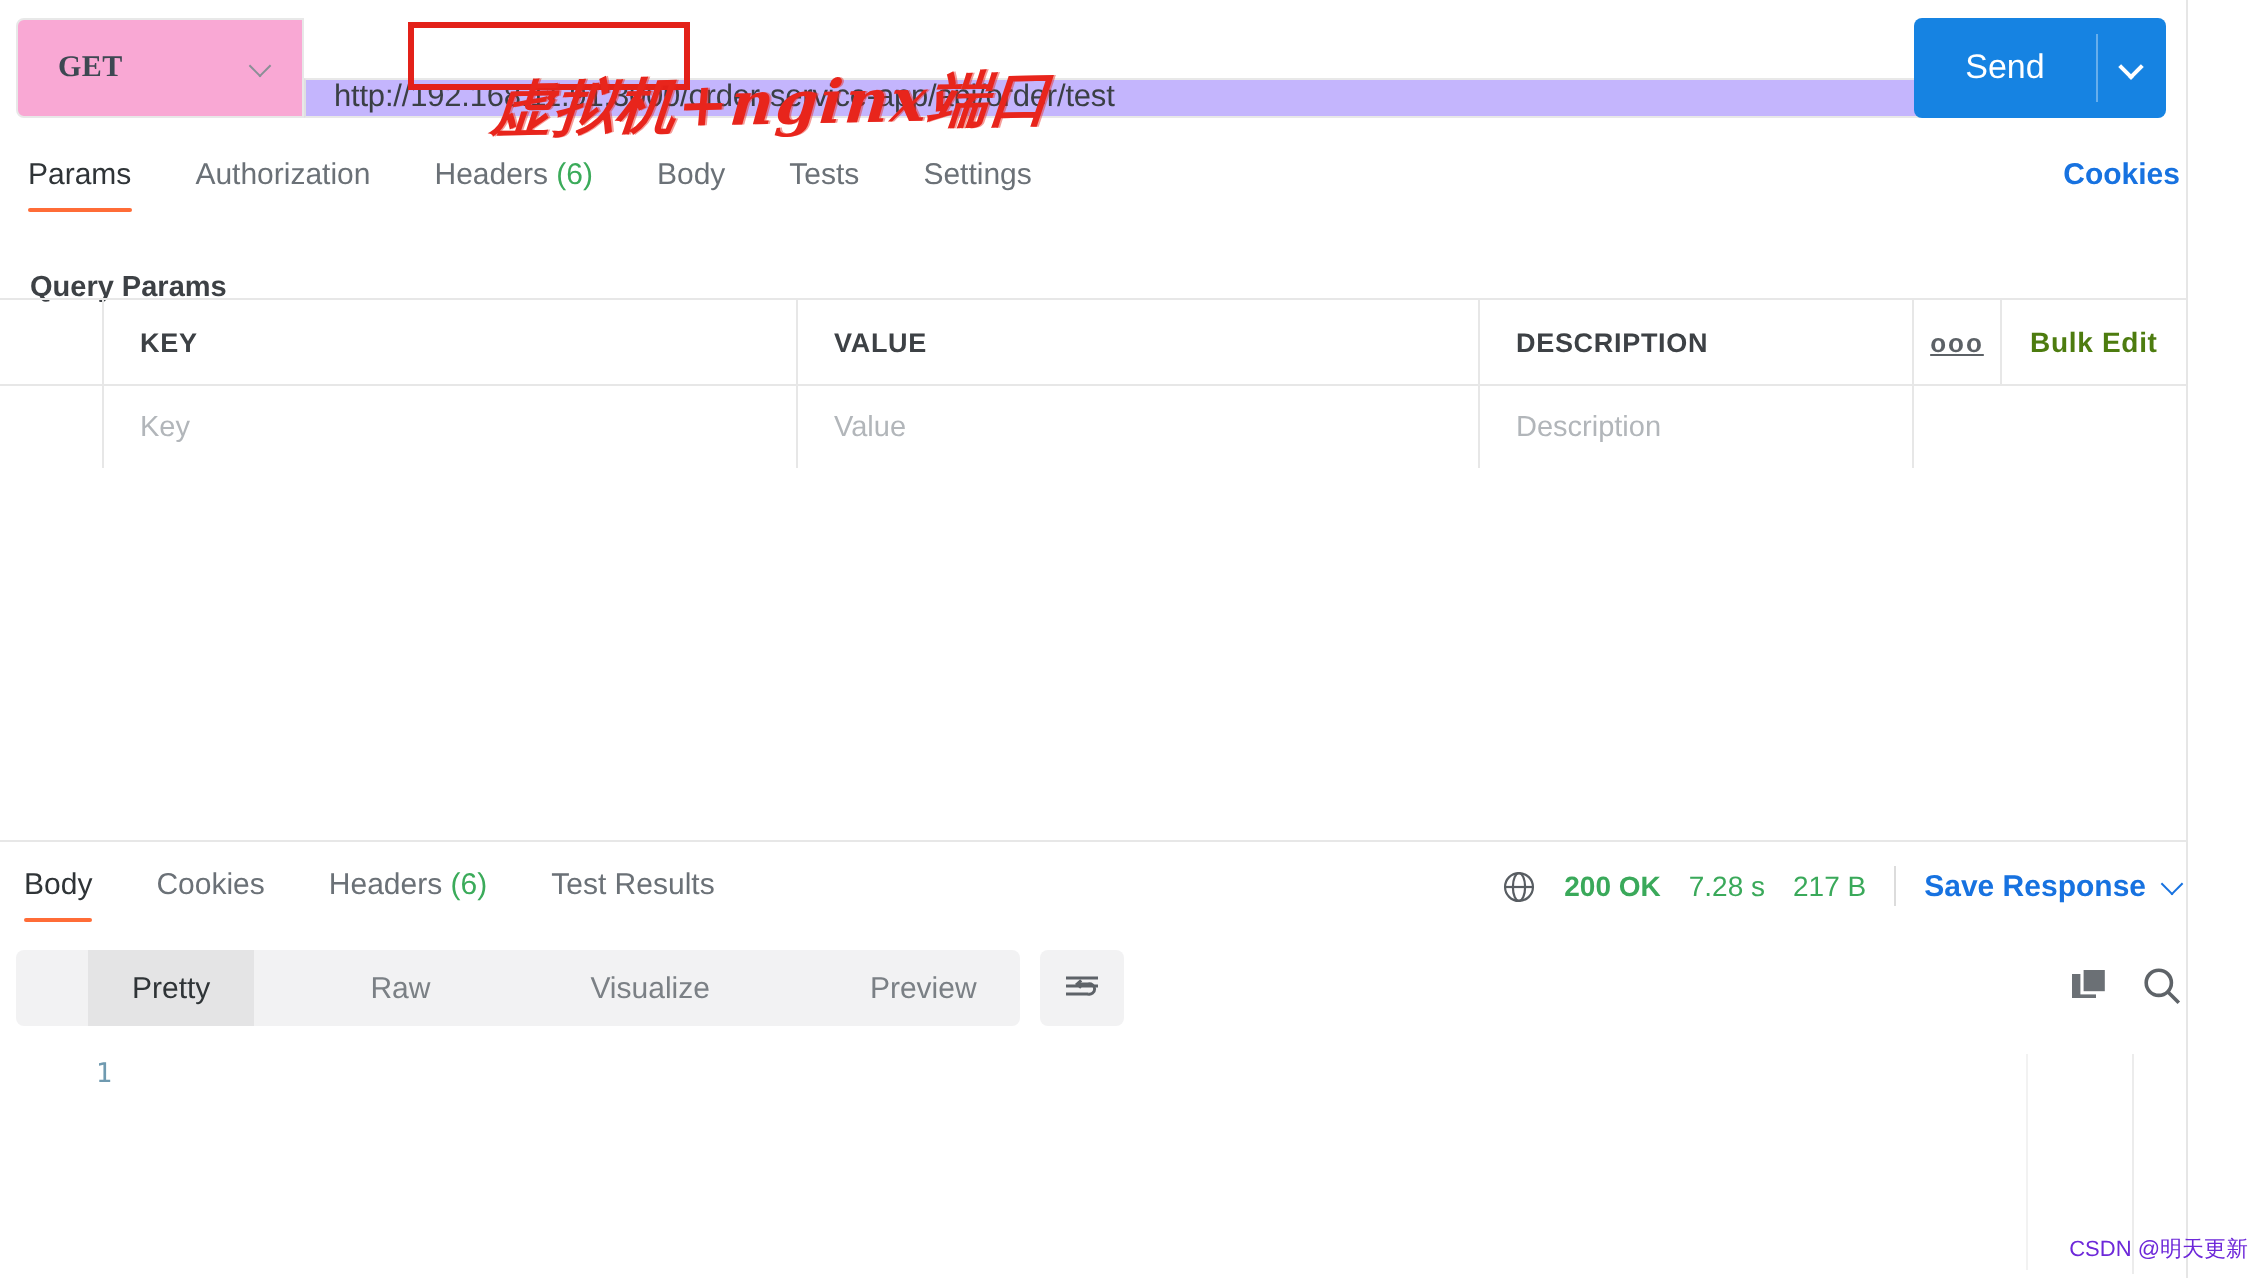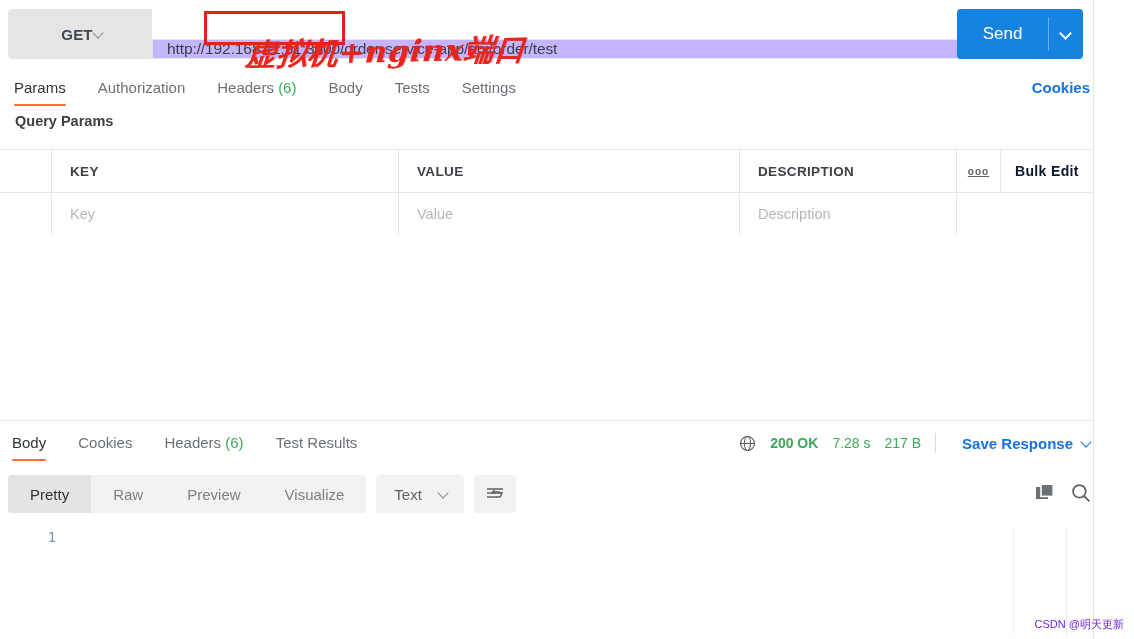--- a/index.html
+++ b/index.html
@@ -38,29 +38,30 @@
     position: absolute;
     left: 8px;
     top: 9px;
     width: 1072px;
     height: 50px;
     display: flex;
     align-items: stretch;
   }
   .method-box {
     width: 144px;
-    background: #e5e5e5;
+    background: #f9a8d4;
     border: 1px solid #e8e8e8;
     border-radius: 4px 0 0 4px;
     display: flex;
     align-items: center;
-    justify-content: center;
+    justify-content: space-between;
     padding: 0 14px 0 20px;
     box-sizing: border-box;
     cursor: pointer;
+    font-family: Liberation Serif, serif;
   }
   .method-label {
     font-size: 15px;
     font-weight: 700;
     color: #3d4852;
     letter-spacing: .2px;
   }
   .chev {
     width: 12px;
     height: 12px;
@@ -205,21 +206,21 @@
     font-size: 15px;
     font-weight: 700;
     color: #1772e0;
     cursor: pointer;
   }
 
   
   .qp-label {
     position: absolute;
     left: 15px;
-    top: 113px;
+    top: 136px;
     font-size: 14.5px;
     font-weight: 700;
     color: #3d4145;
   }
 
   .param-table {
     position: absolute;
     left: 0;
     top: 149px;
     width: 1093px;
@@ -255,22 +256,22 @@
     letter-spacing: .35px;
     font-size: 13.5px;
   }
   .ptr.body .pcell {
     color: #b2b6ba;
     font-size: 14.5px;
     cursor: text;
   }
   .ptr.body .pcell.dots, .ptr.body .pcell.bulk { border-right: none; }
   .ptr.body .pcell.desc { border-right: 1px solid #e7e7e7; }
-  .dots-glyph { letter-spacing: 1px; font-size: 10px; color: #5c6166; text-decoration: underline; }
-  .bulk-label { font-weight: 700; color: #0f172a; font-size: 14px; }
+  .dots-glyph { letter-spacing: 1px; font-size: 13px; color: #5c6166; text-decoration: underline; }
+  .bulk-label { font-weight: 700; color: #4d7c0f; font-size: 14px; }
 
   
   .filler {
     position: absolute;
     left: 0;
     top: 234px;
     width: 1093px;
     height: 186px;
     background: #ffffff;
   }
@@ -320,21 +321,20 @@
     margin-right: 14px;
   }
   .save-resp {
     font-size: 15px;
     font-weight: 700;
     color: #1772e0;
     cursor: pointer;
     display: flex;
     align-items: center;
     gap: 8px;
-    margin-left: 12px;
   }
   .save-resp .chev::before {
     border-right-color: #1772e0;
     border-bottom-color: #1772e0;
   }
 
   
   .view-toolbar {
     position: absolute;
     left: 8px;
@@ -350,20 +350,21 @@
     height: 38px;
     overflow: hidden;
   }
   .seg-item {
     display: flex;
     align-items: center;
     padding: 0 22px;
     font-size: 15px;
     color: #7b8085;
     cursor: pointer;
+    margin-left: 36px;
   }
   .seg-item.active {
     background: #e4e4e5;
     color: #2f3437;
   }
   .dd {
     display: flex;
     align-items: center;
     background: #f2f2f3;
     border-radius: 4px;
@@ -562,26 +563,22 @@
     <span class="save-resp">
       <span>Save Response</span>
       <span class="chev"></span>
     </span>
   </div>
 
   <div class="view-toolbar">
     <div class="seg">
       <div class="seg-item active">Pretty</div>
       <div class="seg-item">Raw</div>
+      <div class="seg-item">Visualize</div>
       <div class="seg-item">Preview</div>
-      <div class="seg-item">Visualize</div>
-    </div>
-    <div class="dd">
-      <span>Text</span>
-      <span class="chev"></span>
     </div>
     <div class="wrap-btn">
       <svg width="20" height="18" viewBox="0 0 20 18">
         <line x1="2" y1="4" x2="18" y2="4" stroke="#5e6368" stroke-width="1.5"></line>
         <line x1="2" y1="8" x2="18" y2="8" stroke="#5e6368" stroke-width="1.5"></line>
         <line x1="2" y1="12" x2="13" y2="12" stroke="#5e6368" stroke-width="1.5"></line>
         <path d="M13 12 a2.6 2.6 0 1 0 0 -5 L8 7" fill="none" stroke="#5e6368" stroke-width="1.5"></path>
         <path d="M9.6 5.2 L7.6 7 L9.6 8.8" fill="none" stroke="#5e6368" stroke-width="1.5"></path>
       </svg>
     </div>

